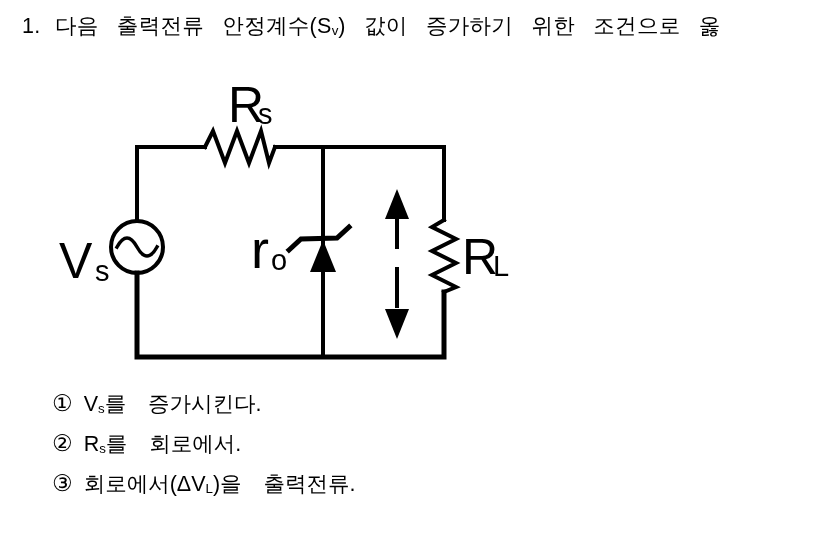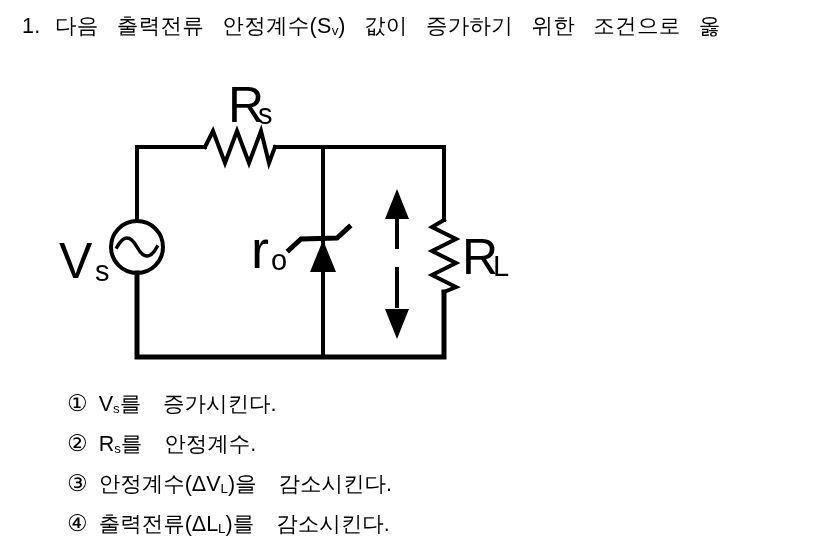--- a/index.html
+++ b/index.html
@@ -36,21 +36,21 @@
     word-spacing: normal;
   }
   .circuit { position: absolute; top: 82px; left: 55px; }
   .circuit svg text {
     font-family: "Liberation Sans", "DejaVu Sans", sans-serif;
     fill: #000000;
   }
   .options {
     position: absolute;
     top: 383px;
-    left: 67px;
+    left: 52px;
     font-size: 21.5px;
   }
   .option {
     height: 40px;
     line-height: 40px;
     word-spacing: 16px;
     white-space: nowrap;
   }
   .onum {
     font-size: 23px;
@@ -99,16 +99,15 @@
     <text x="196" y="186" font-size="54">r</text>
     <text x="216" y="188" font-size="29">o</text>
 
     <text x="407" y="192" font-size="50">R</text>
     <text x="438" y="194" font-size="29">L</text>
   </svg>
 </div>
 
 <div class="options">
   <div class="option"><span class="onum">①</span><span>V</span><span class="sub">s</span><span>를 증가시킨다.</span></div>
-  <div class="option"><span class="onum">②</span><span>R</span><span class="sub">s</span><span>를 안정계수.</span></div>
-  <div class="option"><span class="onum">③</span><span>안정계수(ΔV</span><span class="sub">L</span><span>)을 감소시킨다.</span></div>
-  <div class="option"><span class="onum">④</span><span>출력전류(ΔL</span><span class="sub">L</span><span>)를 감소시킨다.</span></div>
+  <div class="option"><span class="onum">②</span><span>R</span><span class="sub">s</span><span>를 회로에서.</span></div>
+  <div class="option"><span class="onum">③</span><span>회로에서(ΔV</span><span class="sub">L</span><span>)을 출력전류.</span></div>
 </div>
 
 </body></html>

